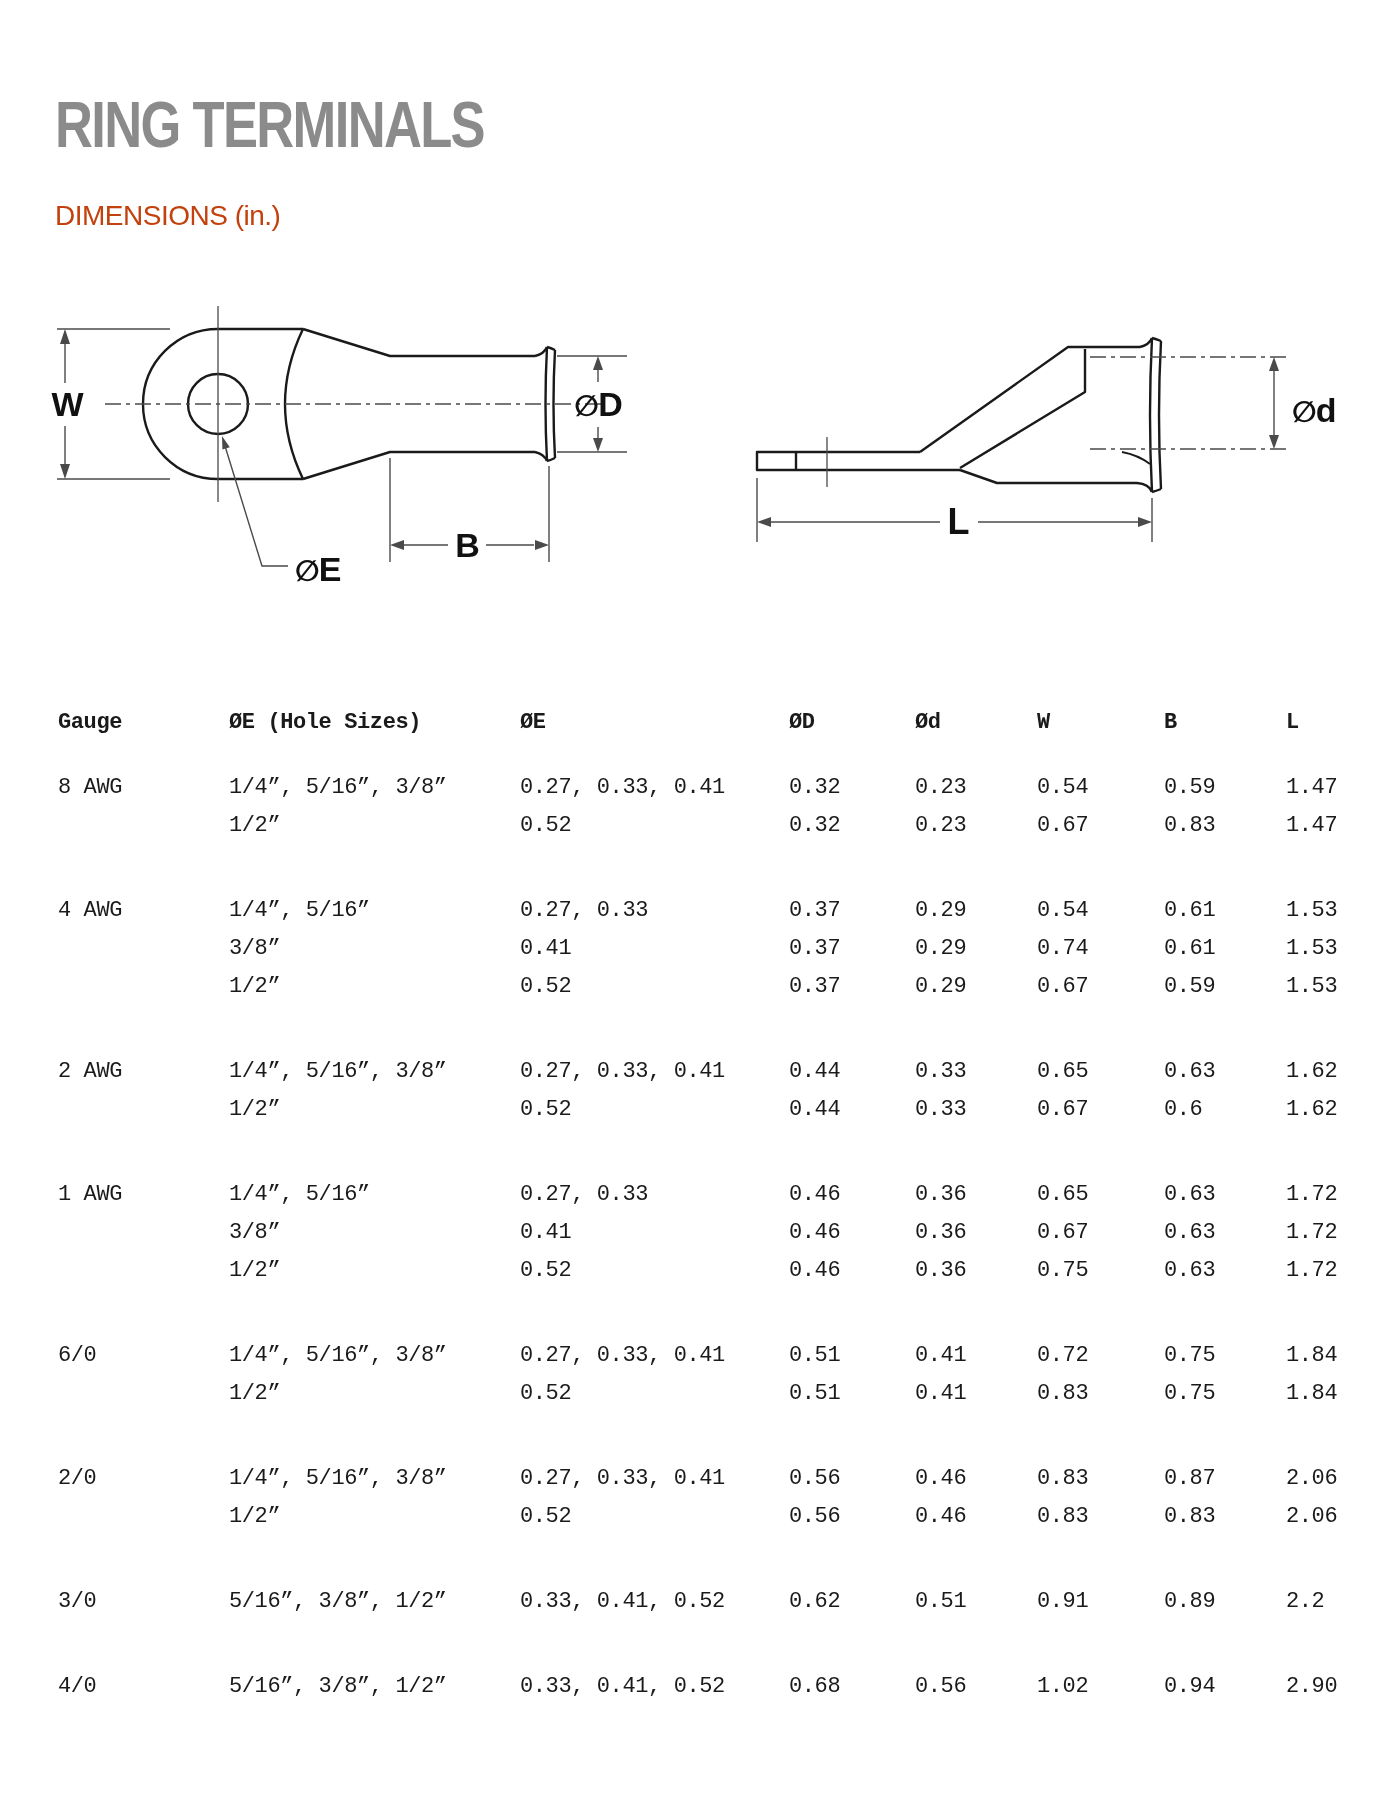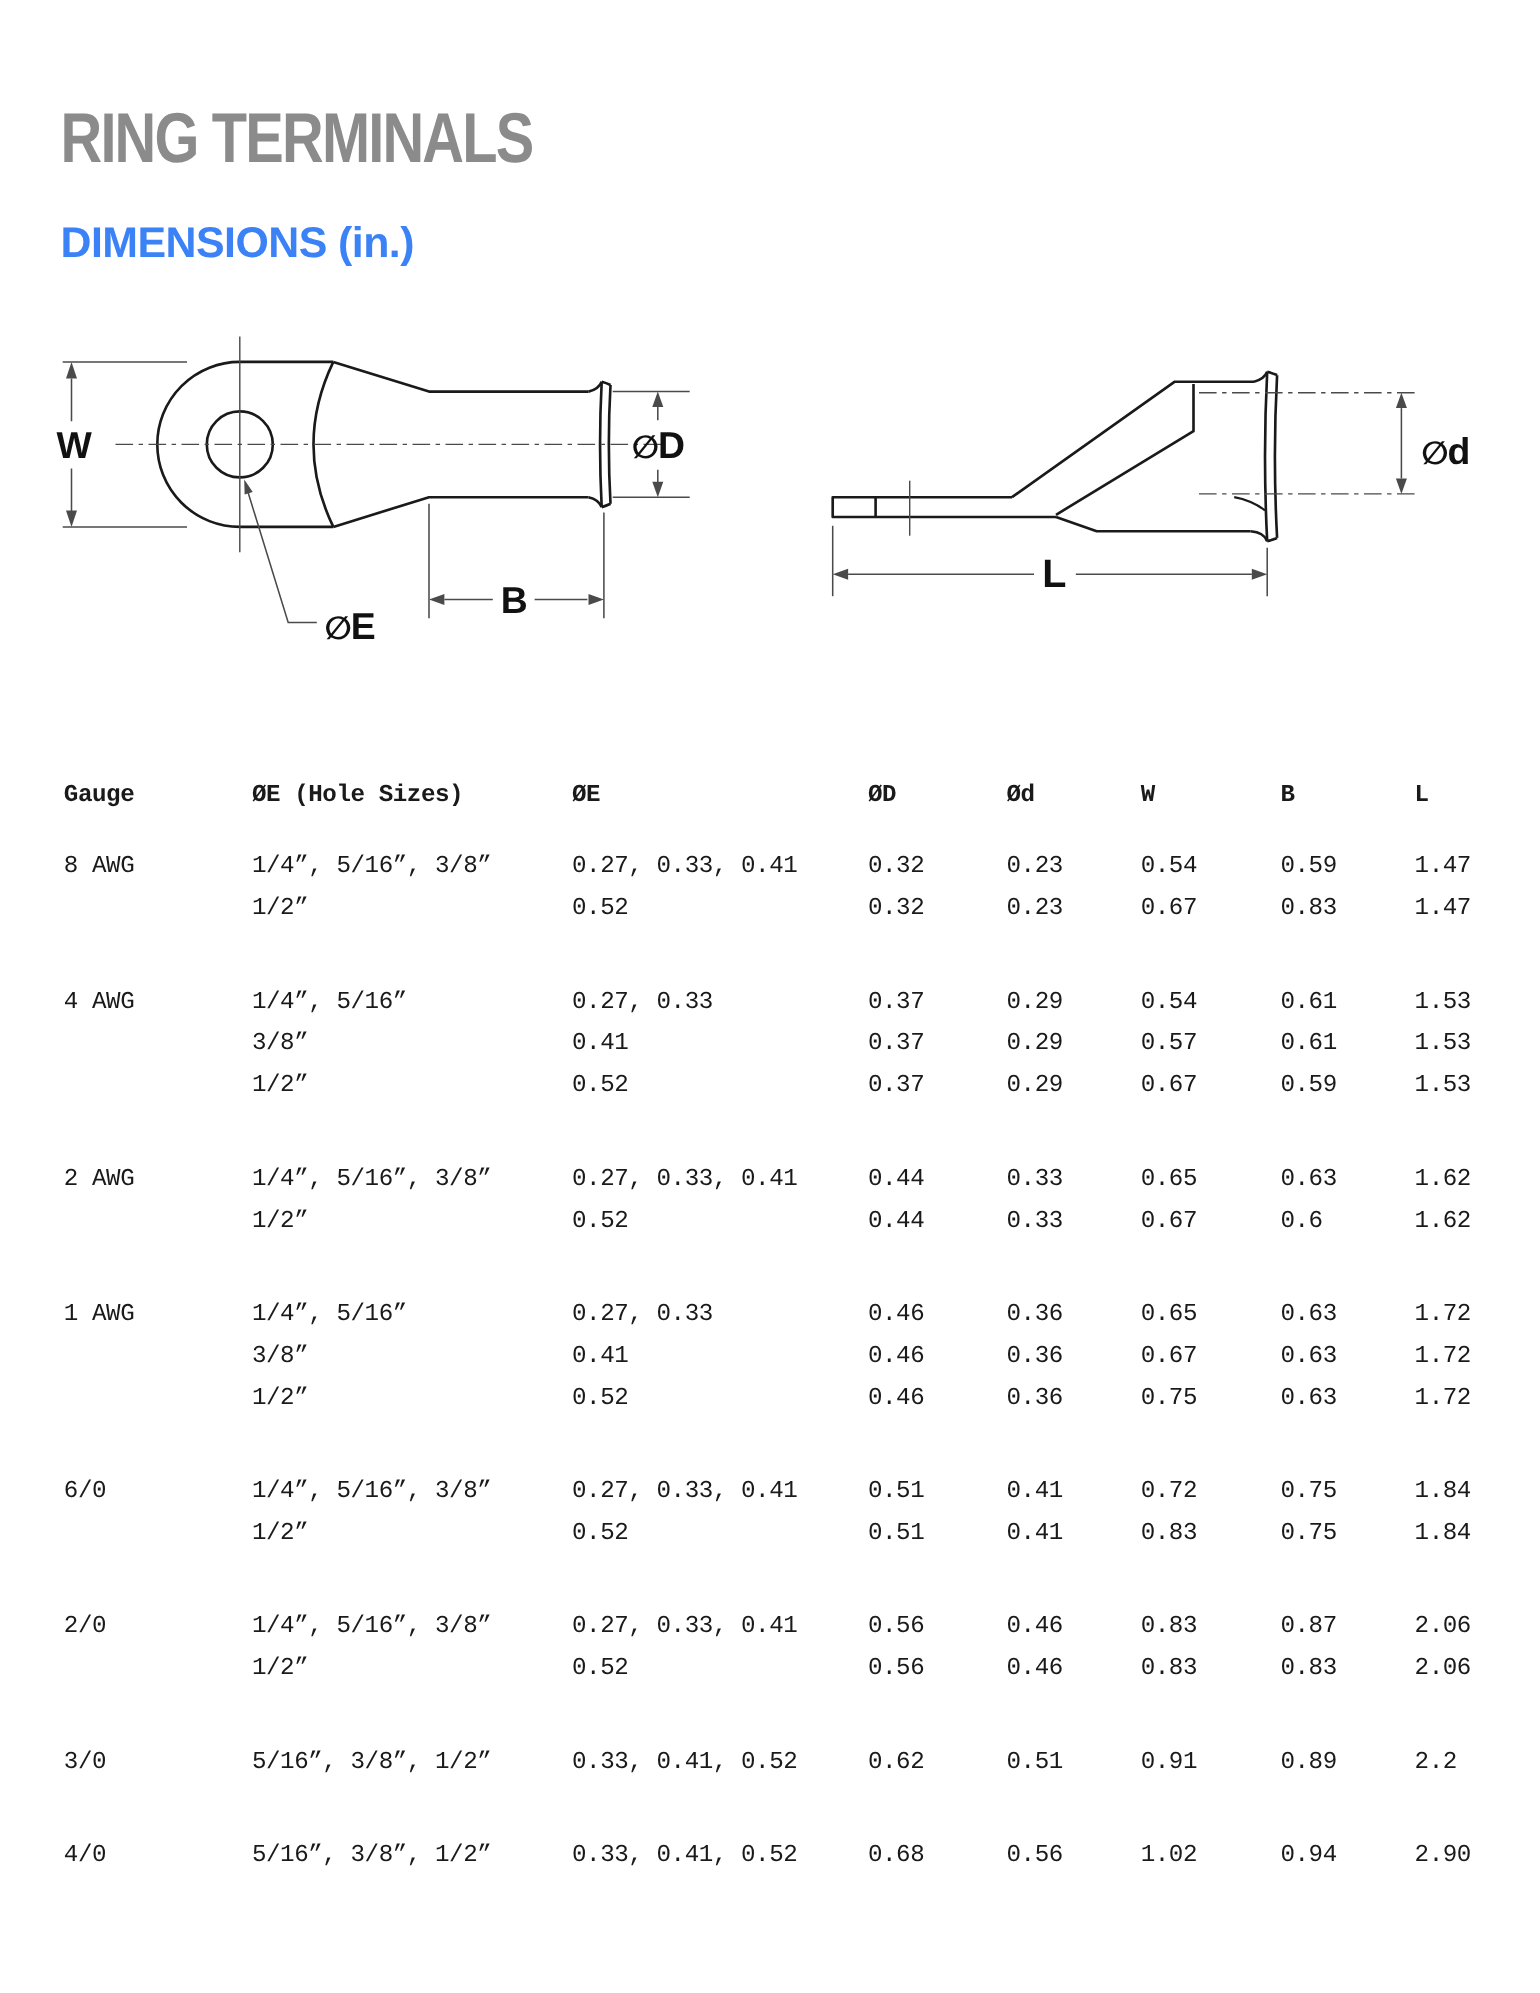--- a/index.html
+++ b/index.html
@@ -8,21 +8,21 @@
     font-family:"Liberation Sans","DejaVu Sans",sans-serif;color:#1a1a1a;border-radius:23px;
   }
   #doc-title{
     position:absolute;left:55px;top:88px;
     font-size:64px;font-weight:bold;letter-spacing:-2px;
     transform:scaleX(0.82);transform-origin:left top;
     white-space:nowrap;
   }
   #doc-subtitle{
     position:absolute;left:55px;top:200px;
-    font-size:39px;font-weight:bold;color:#3b82f6;letter-spacing:-0.5px;
+    font-size:28px;font-weight:normal;color:#c2410c;letter-spacing:-0.5px;
     white-space:nowrap;
   }
   .drawing{position:absolute;}
   svg text{font-family:"Liberation Sans","DejaVu Sans",sans-serif;fill:#111;}
   .dim-label{font-size:34px;font-weight:bold;letter-spacing:-1px;}
   .dim-label .phi{font-size:29px;font-weight:bold;}
   .t-row{position:relative;height:38px;line-height:38px;font-size:22px;letter-spacing:-0.4px;white-space:nowrap;font-family:Liberation Mono, monospace;}
   #table-header{position:absolute;top:704px;left:58px;width:1310px;font-weight:bold;}
   #table-rows{position:absolute;top:769px;left:58px;width:1310px;}
   .t-row.group-gap{margin-top:47px;}
@@ -170,21 +170,21 @@
       <span class="c c-w">0.54</span>
       <span class="c c-b">0.61</span>
       <span class="c c-l">1.53</span>
     </div>
       <div class="t-row">
       <span class="c c-gauge"></span>
       <span class="c c-holes">3/8”</span>
       <span class="c c-oe">0.41</span>
       <span class="c c-od">0.37</span>
       <span class="c c-odl">0.29</span>
-      <span class="c c-w">0.57</span>
+      <span class="c c-w">0.74</span>
       <span class="c c-b">0.61</span>
       <span class="c c-l">1.53</span>
     </div>
       <div class="t-row">
       <span class="c c-gauge"></span>
       <span class="c c-holes">1/2”</span>
       <span class="c c-oe">0.52</span>
       <span class="c c-od">0.37</span>
       <span class="c c-odl">0.29</span>
       <span class="c c-w">0.67</span>

